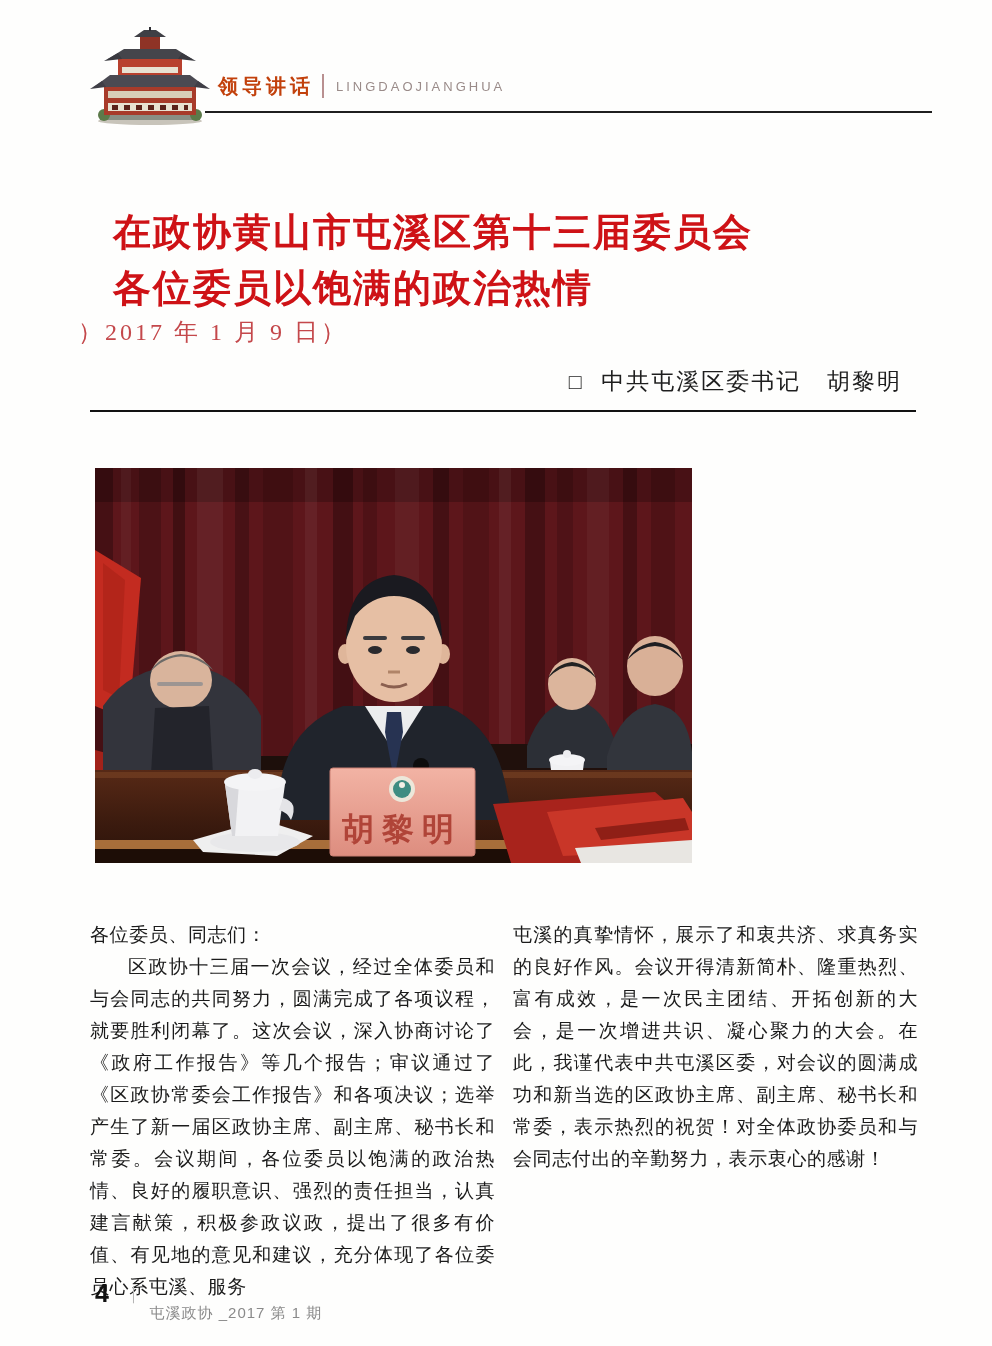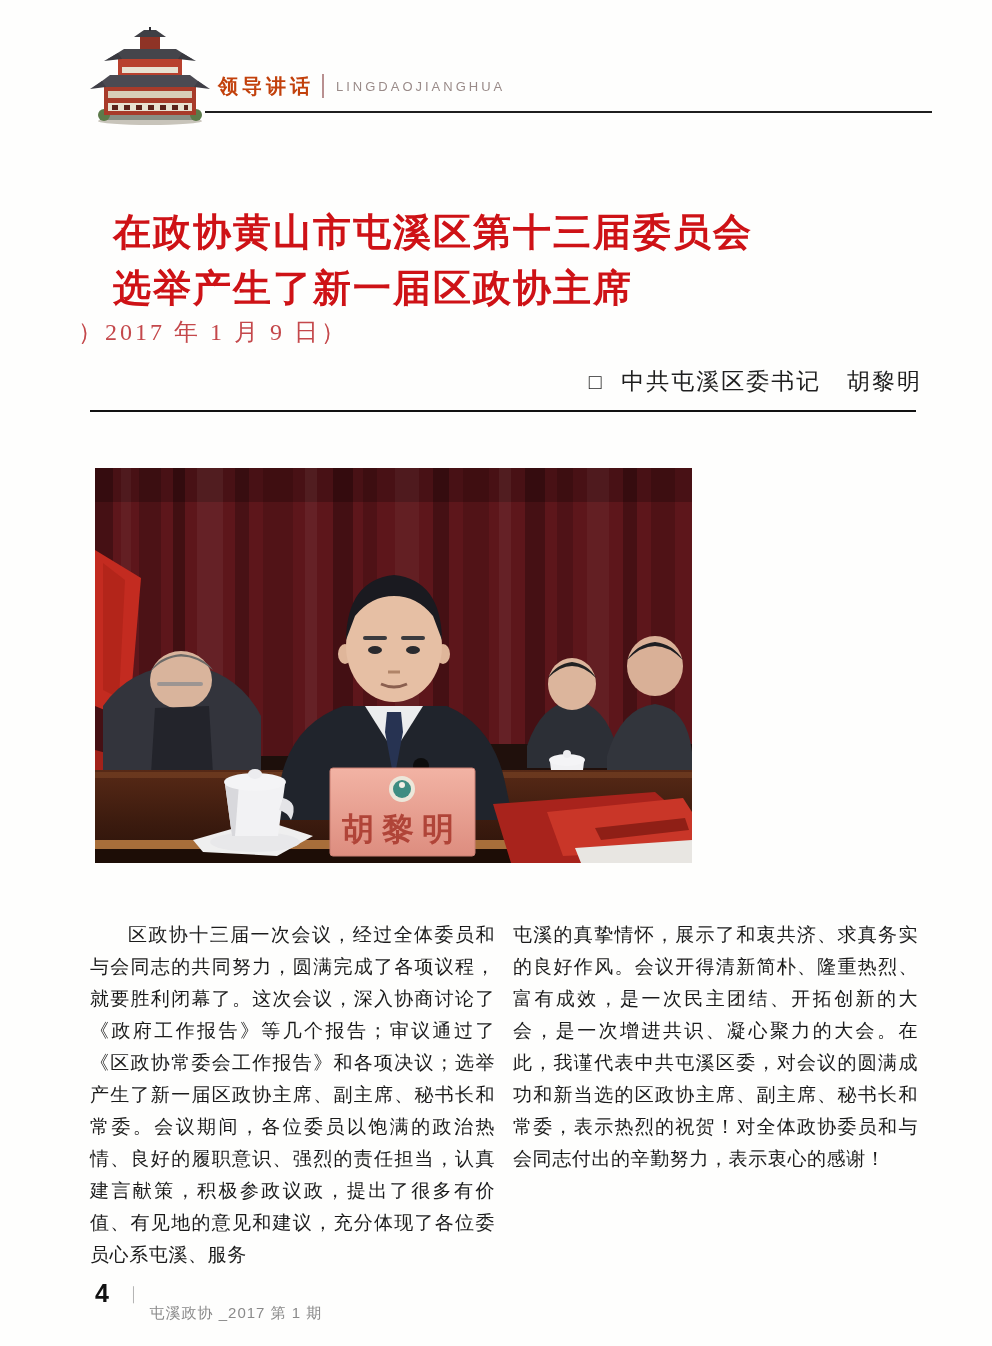--- a/index.html
+++ b/index.html
@@ -24,21 +24,21 @@
   .article-title{
     position:absolute;left:97px;top:188px;margin:16px;
     font-family:"Liberation Sans","DejaVu Sans",sans-serif;
     font-weight:900;font-size:38px;line-height:56px;color:#ce1216;letter-spacing:2px;
   }
   .article-date{
     position:absolute;left:78px;top:316px;
     font-size:24px;color:#c4484b;letter-spacing:3px;text-align:center;
   }
   .author-line{
-    position:absolute;right:70px;top:366px;text-align:right;
+    position:absolute;right:90px;top:366px;text-align:right;
     font-size:23px;color:#1e1e1e;letter-spacing:2px;white-space:nowrap;
   }
   .author-line .author-name{margin-left:18px;}
   .author-line .marker{margin-right:10px;font-size:21px;}
   .byline-rule{position:absolute;left:90px;top:410px;width:826px;height:2px;background:#121212;}
   
   .photo{position:absolute;left:95px;top:468px;width:597px;height:395px;}
   .photo svg{display:block;width:100%;height:100%;}
   
   .columns{position:absolute;left:90px;top:919px;width:828px;display:flex;gap:18px;}
@@ -105,21 +105,21 @@
 
   <div class="header-row">
     <span class="section-cn">领导讲话</span>
     <span class="header-divider"></span>
     <span class="section-en">LINGDAOJIANGHUA</span>
   </div>
   <div class="header-rule"></div>
 
   <h1 class="article-title">
     <div>在政协黄山市屯溪区第十三届委员会</div>
-    <div>选举产生了新一届区政协主席</div>
+    <div>各位委员以饱满的政治热情</div>
   </h1>
 
   <div class="article-date">）2017 年 1 月 9 日）</div>
 
   <div class="author-line">
     <span class="marker">□</span>
     <span>中共屯溪区委书记</span>
     <span class="author-name">胡黎明</span>
   </div>
 
@@ -255,20 +255,21 @@
         <polygon points="398,336 560,324 597,356 597,395 416,395" fill="#a8231c"></polygon>
         <polygon points="452,344 588,330 597,344 597,382 468,388" fill="#c93628"></polygon>
         <polygon points="480,380 597,372 597,395 486,395" fill="#e8e6e2"></polygon>
         <polygon points="500,360 590,350 594,362 506,372" fill="#8f1f16"></polygon>
       </g>
     </svg>
   </figure>
 
   <section class="columns">
     <div class="col">
+      <p>各位委员、同志们：</p>
       <p class="indent">区政协十三届一次会议，经过全体委员和与会同志的共同努力，圆满完成了各项议程，就要胜利闭幕了。这次会议，深入协商讨论了《政府工作报告》等几个报告；审议通过了《区政协常委会工作报告》和各项决议；选举产生了新一届区政协主席、副主席、秘书长和常委。会议期间，各位委员以饱满的政治热情、良好的履职意识、强烈的责任担当，认真建言献策，积极参政议政，提出了很多有价值、有见地的意见和建议，充分体现了各位委员心系屯溪、服务</p>
     </div>
     <div class="col">
       <p>屯溪的真挚情怀，展示了和衷共济、求真务实的良好作风。会议开得清新简朴、隆重热烈、富有成效，是一次民主团结、开拓创新的大会，是一次增进共识、凝心聚力的大会。在此，我谨代表中共屯溪区委，对会议的圆满成功和新当选的区政协主席、副主席、秘书长和常委，表示热烈的祝贺！对全体政协委员和与会同志付出的辛勤努力，表示衷心的感谢！</p>
     </div>
   </section>
 
   <div class="footer">
     <span class="page-num">4</span>
     <span class="footer-sep">｜</span>

